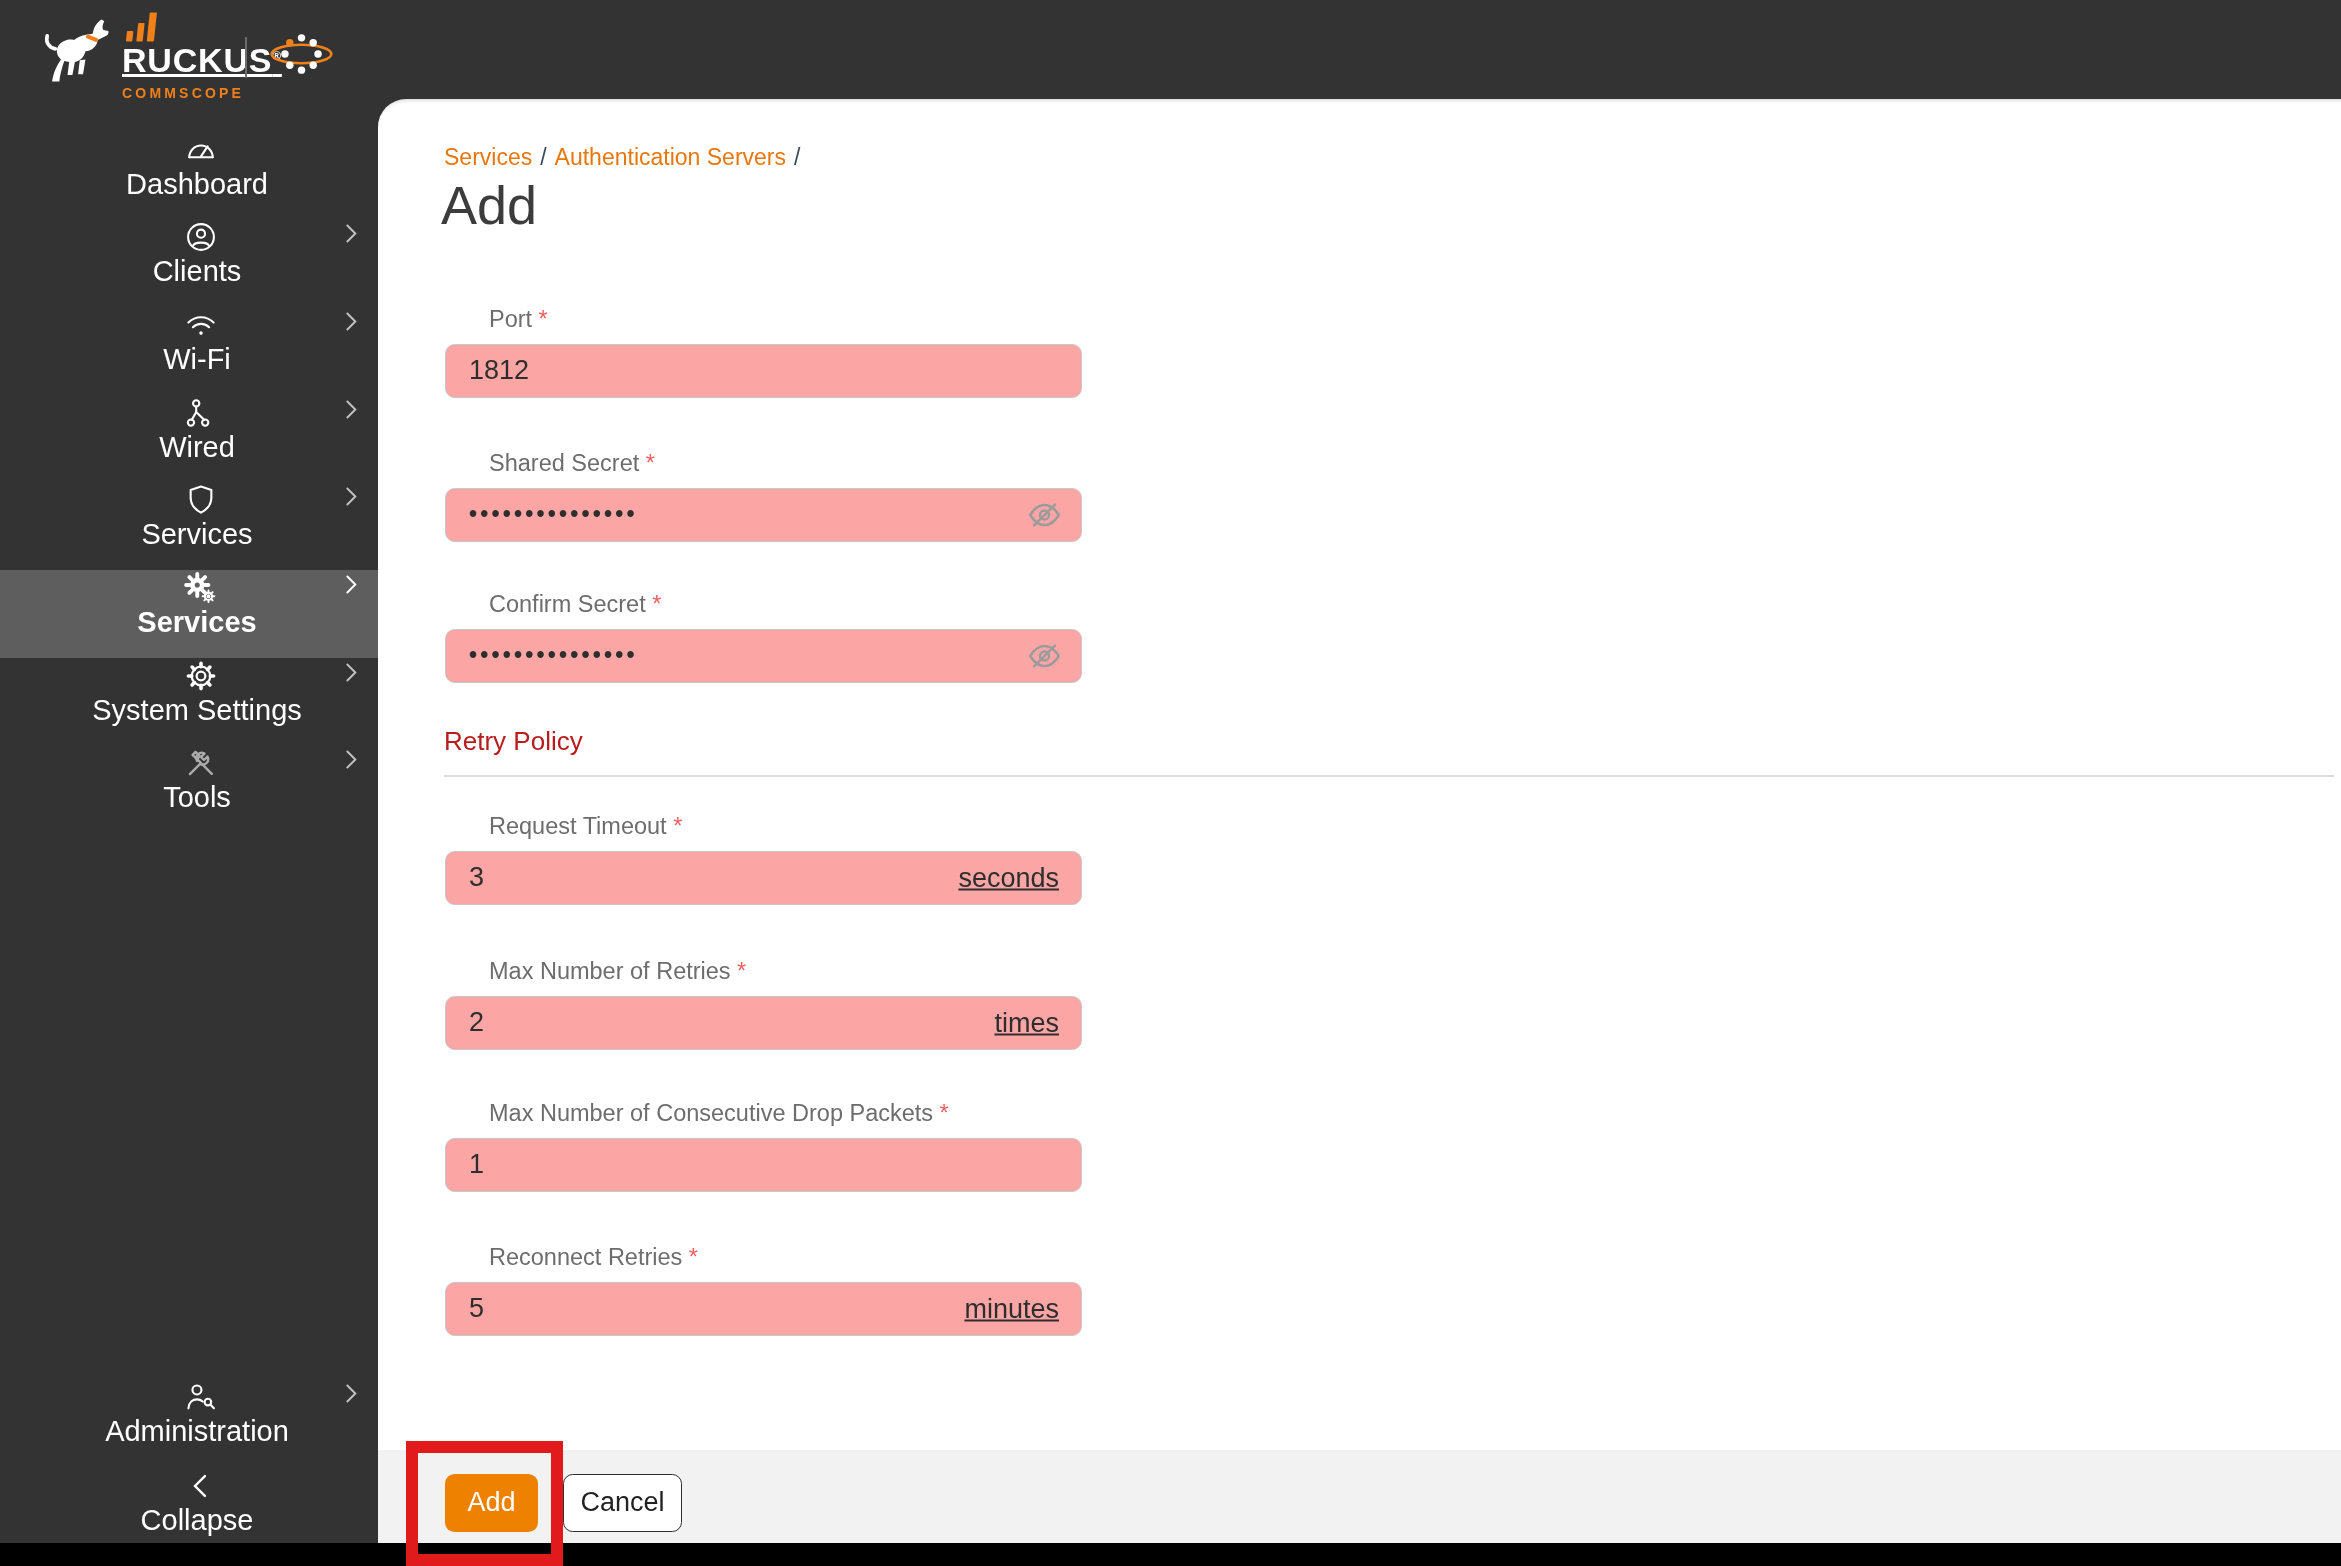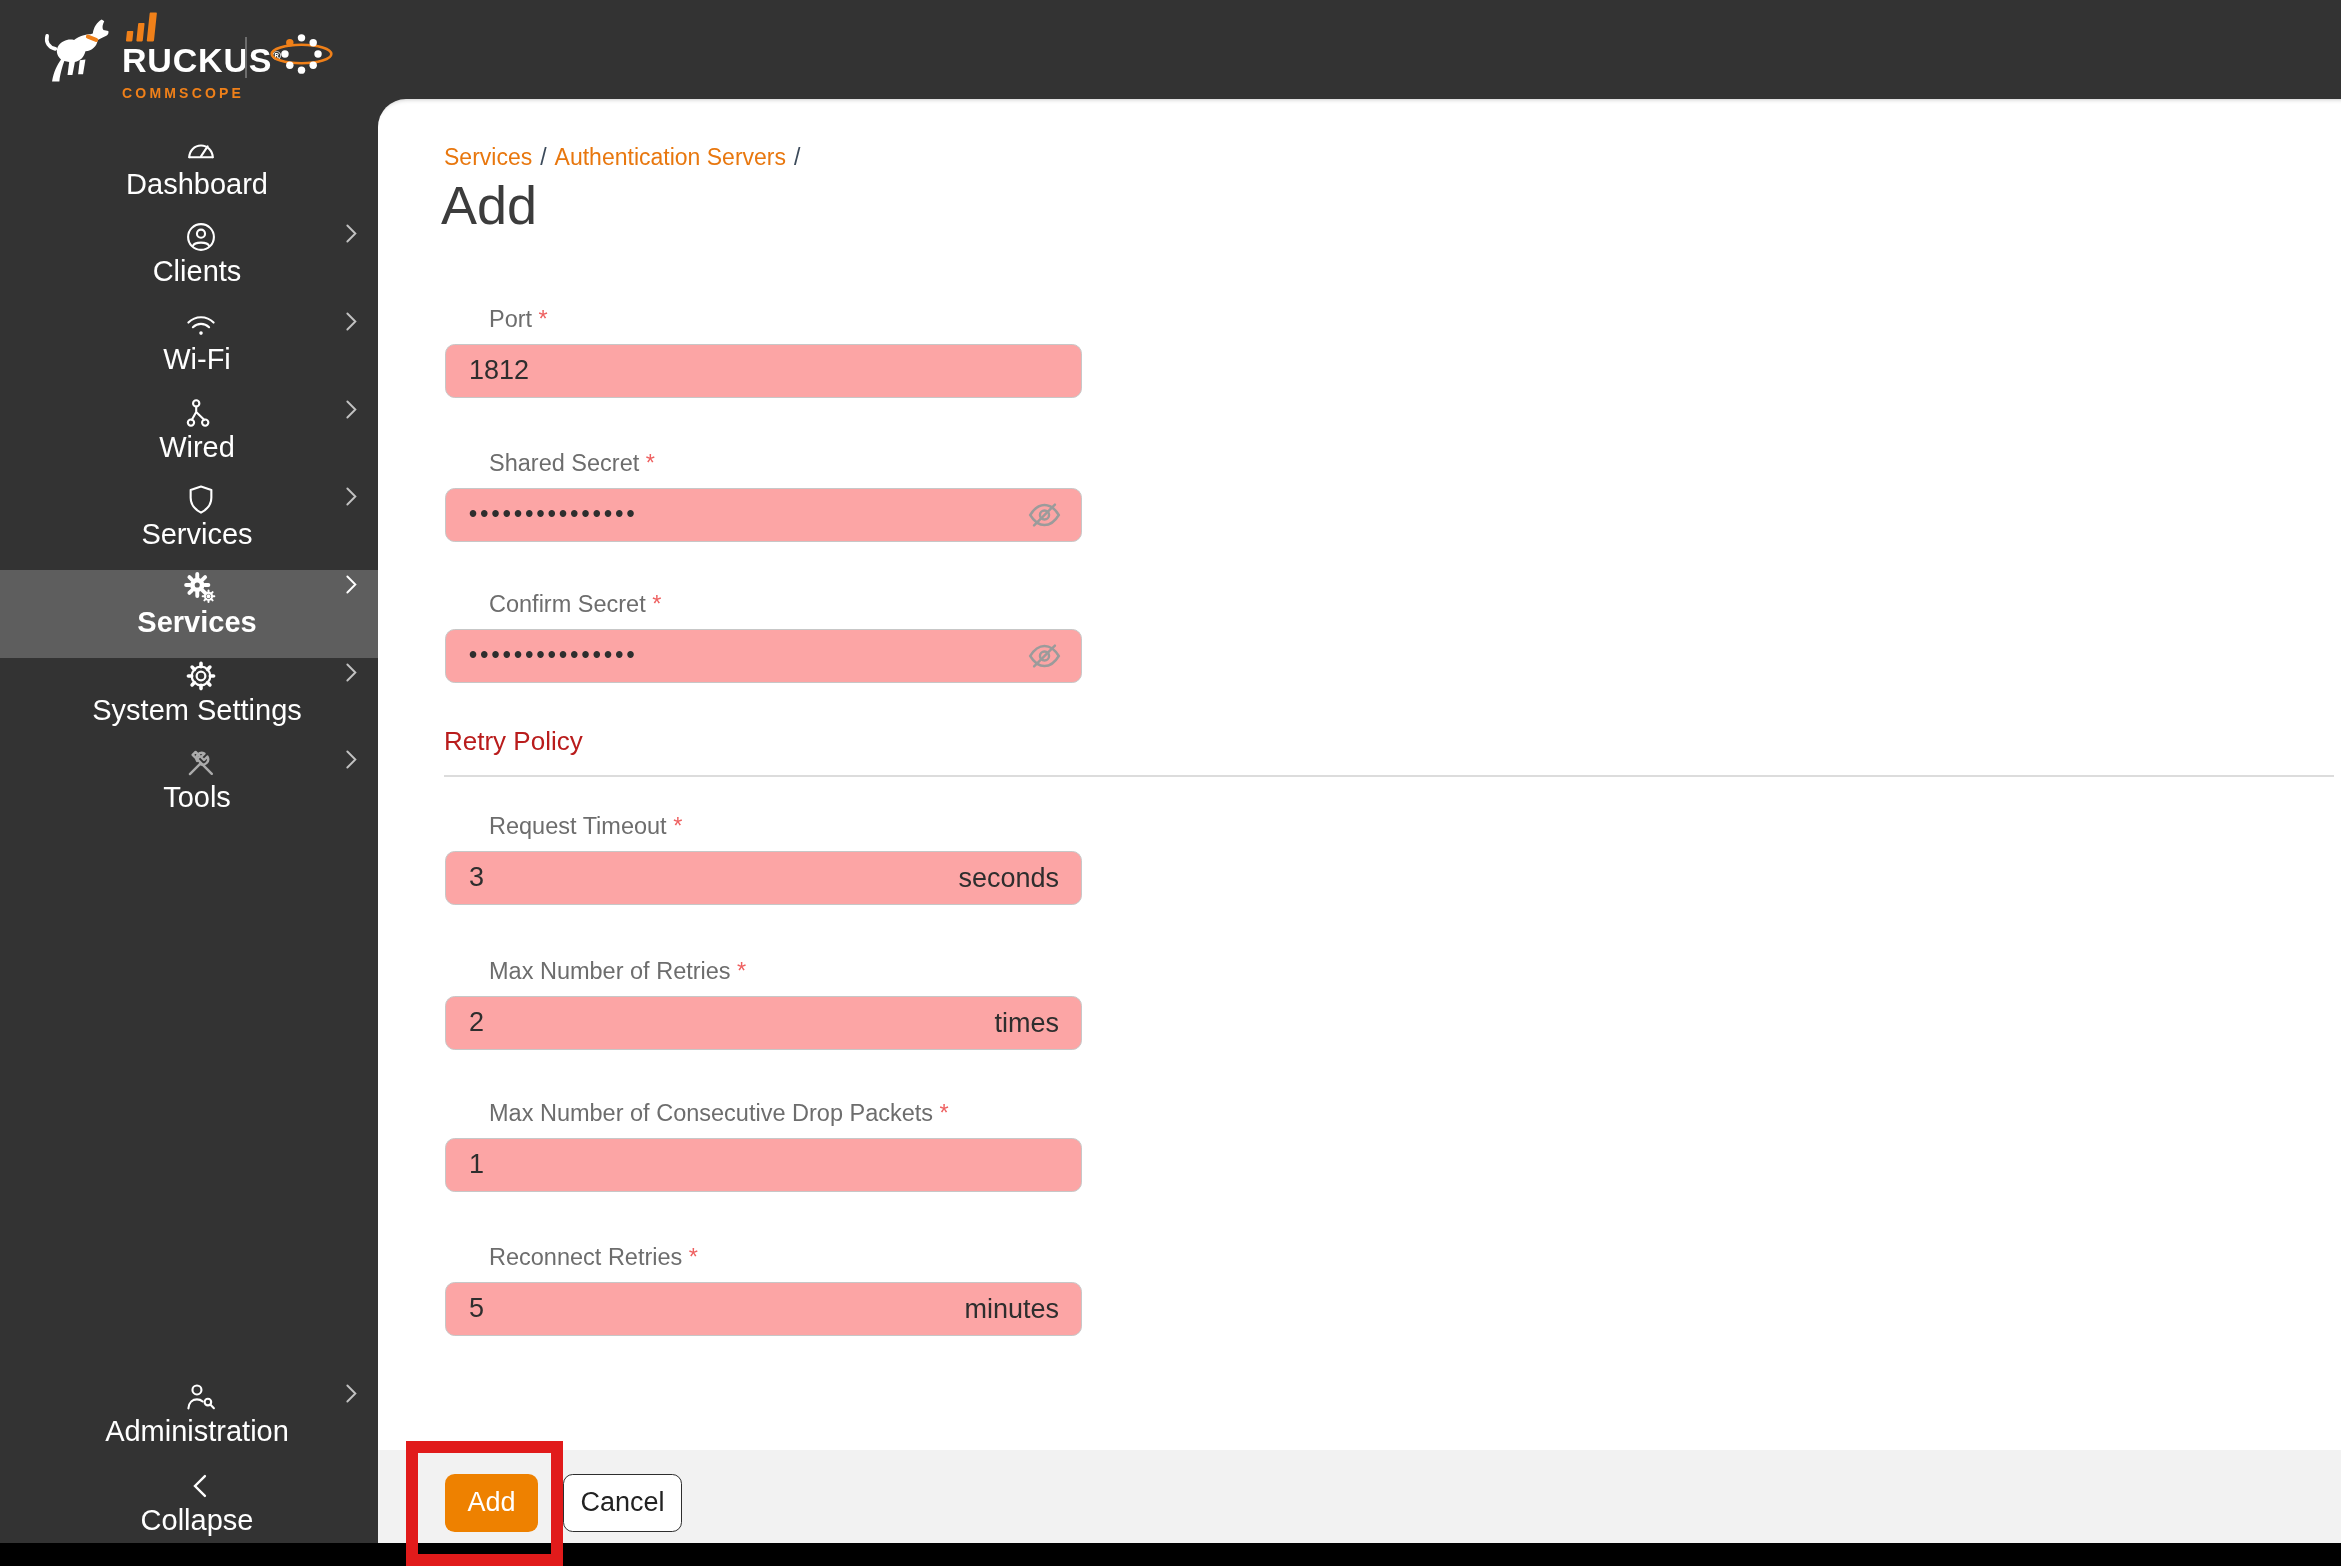--- a/index.html
+++ b/index.html
@@ -4,21 +4,21 @@
 <style>
   html,body{margin:0;padding:0;background:#1a1a1a;}
   #app{position:relative;width:2342px;height:1566px;overflow:hidden;background:#333333;
        font-family:"Liberation Sans", sans-serif;}
 
   
   .brand{position:absolute;left:39px;top:6.5px;display:flex;align-items:flex-start;}
   .dog-svg{width:75px;height:81px;margin-top:3.2px;}
   .wordmark{margin-left:8px;margin-top:4.9px;}
   .bars-svg{width:39px;height:32px;display:block;margin-left:1.6px;}
-  .ruckus-name{font-size:34px;font-weight:bold;color:#ffffff;letter-spacing:0.8px;line-height:1.0;}
+  .ruckus-name{font-size:34px;font-weight:bold;color:#ffffff;letter-spacing:0.8px;line-height:1.0;text-decoration:underline;}
   .ruckus-name sup{font-size:12px;font-weight:bold;}
   .commscope-name{font-size:14px;font-weight:bold;color:#F08019;letter-spacing:3.2px;margin-top:8px;}
   .brand-divider{position:absolute;left:245px;top:37px;width:1.6px;height:41px;background:#6d6d6d;}
   .orbit-svg{position:absolute;left:268px;top:29px;width:67px;height:50px;}
 
   
   .nav-item{position:absolute;left:0;width:378px;height:88px;display:flex;align-items:center;cursor:pointer;flex-direction:column;}
   .nav-item.selected{background:#5e5e5e;}
   .nav-icon{width:36px;height:36px;margin-left:24px;flex:0 0 auto;}
   .nav-label{margin-left:16px;font-size:29px;color:#ffffff;white-space:nowrap;}
@@ -34,21 +34,21 @@
   .page-title{position:absolute;left:63px;top:75px;font-size:54px;color:#3c3c3c;}
 
   .fgroup{position:absolute;left:67px;width:637px;}
   .flabel{display:flex;align-items:center;height:28px;font-size:23.5px;color:#6d6d6d;margin-left:44px;}
   .req{color:#ee6161;margin-left:6.5px;font-size:23.5px;}
   .fbox{position:relative;margin-top:10.6px;height:54px;}
   .fbox input{width:100%;height:100%;box-sizing:border-box;border:1.6px solid #c7c7c7;border-radius:9.7px;
               padding:0 23px;font-size:27px;color:#2e2e2e;background:#fca5a5;outline:none;
               font-family:"Liberation Sans", sans-serif;}
   .fbox.password input{font-size:23px;font-weight:bold;letter-spacing:3.2px;padding-right:81px;}
-  .suffix{position:absolute;right:23px;top:50%;transform:translateY(-50%);font-size:27px;color:#2e2e2e;}
+  .suffix{position:absolute;right:23px;top:50%;transform:translateY(-50%);font-size:27px;color:#2e2e2e;text-decoration:underline;}
   .eye{position:absolute;right:18px;top:50%;transform:translateY(-50%);width:39px;height:39px;cursor:pointer;}
 
   .section-head{position:absolute;left:66px;top:627px;font-size:26px;color:#b91c1c;}
   .section-line{position:absolute;left:66px;right:8px;top:676px;height:1.6px;background:#dcdcdc;}
 
   .footer-bar{position:absolute;left:0;right:0;bottom:0;height:93px;background:#f2f2f2;}
   .btn{position:absolute;top:23.5px;height:58px;box-sizing:border-box;border-radius:9.7px;display:flex;
        align-items:center;justify-content:center;font-size:27px;cursor:pointer;
        font-family:"Liberation Sans", sans-serif;}
   .btn-add{left:67px;width:93px;background:#ee8100;color:#ffffff;border:none;}

